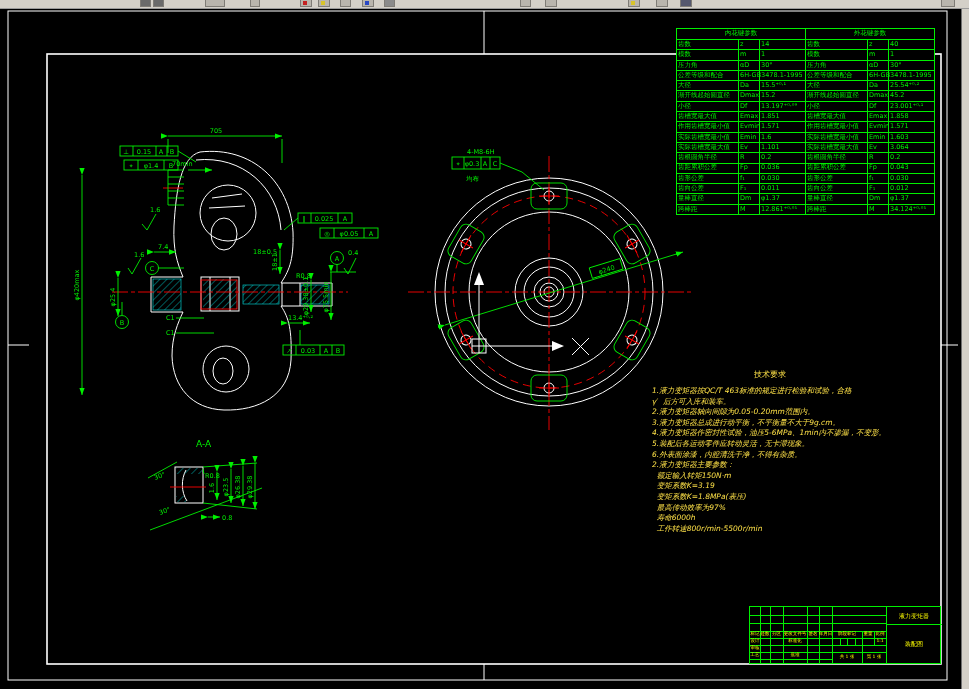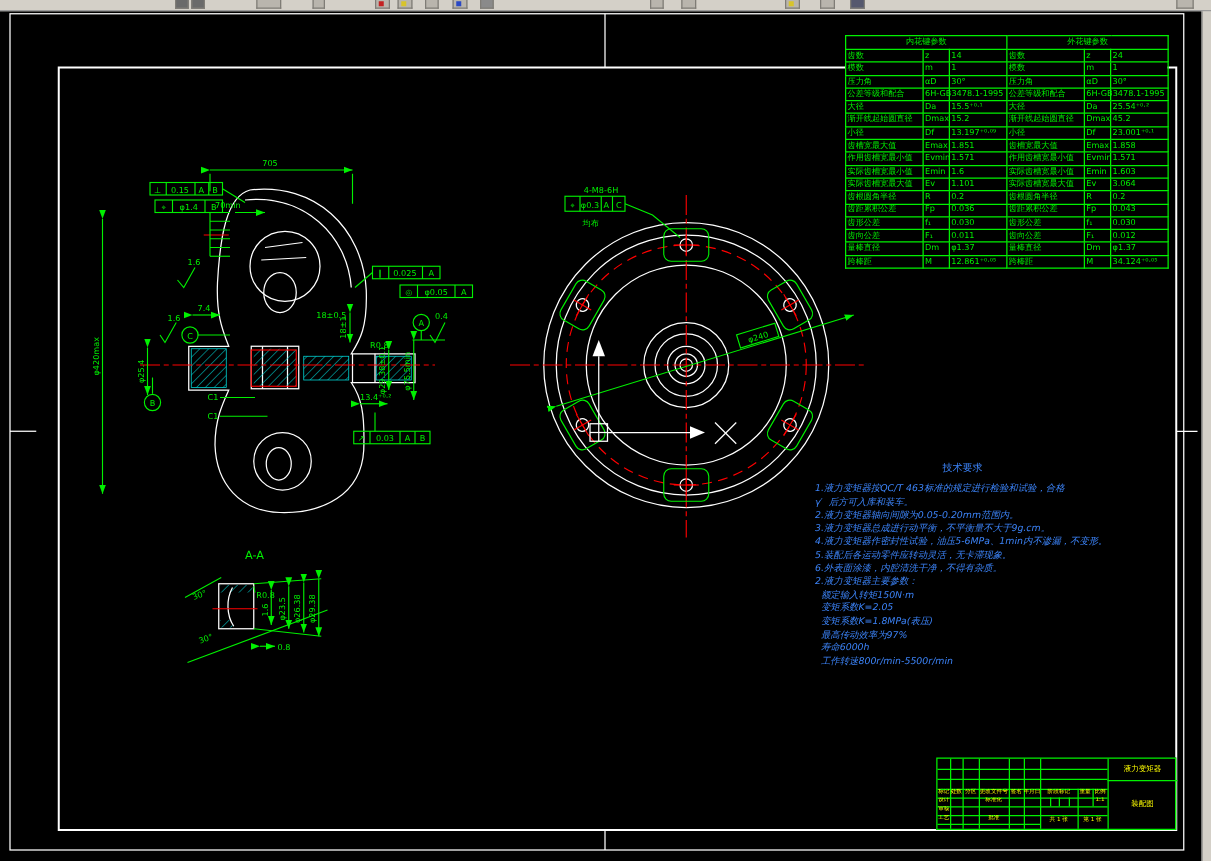--- a/index.html
+++ b/index.html
@@ -19,21 +19,21 @@
   text.gt{fill:#00f000;font-size:6.5px;stroke:none;}
   text.gt9{fill:#00f000;font-size:9px;stroke:none;}
   
   .spline-table{position:absolute;left:676px;top:28px;width:258px;z-index:10;background:#000;}
   .spline-table table{border-collapse:collapse;table-layout:fixed;width:258px;}
   .spline-table th,.spline-table td{border:1px solid #00f000;color:#00f000;font-size:6.5px;line-height:1.15;padding:0 1px;height:9.3px;white-space:nowrap;overflow:hidden;font-weight:normal;}
   .spline-table td.ts{overflow:visible;}
   .spline-table th{text-align:center;height:10px;}
   .spline-table td.tv{overflow:visible;}
   
-  .notes{position:absolute;left:652px;top:369px;width:240px;z-index:10;color:#3b82f6;}
+  .notes{position:absolute;left:652px;top:369px;width:240px;z-index:10;color:#fde047;}
   .notes-title{font-size:8px;margin-left:102px;margin-bottom:6px;}
   .note-line{font-size:7.5px;line-height:10.6px;white-space:pre;overflow:hidden;font-style:italic;}
   
   .title-block{position:absolute;left:749px;top:606px;width:192px;height:58px;border:1px solid #00f000;box-sizing:border-box;z-index:10;background:#000;}
   .tb-line-h{position:absolute;height:1px;background:#00f000;}
   .tb-line-v{position:absolute;width:1px;background:#00f000;}
   .tb-cell{position:absolute;color:#ffff00;font-size:4.5px;line-height:1;overflow:hidden;white-space:nowrap;display:flex;align-items:center;justify-content:center;}
   .tb-big{font-size:6px;}
 </style>
 </head>
@@ -358,21 +358,21 @@
         </tr>
       </thead>
       <tbody>
 
           <tr>
             <td class="tn">齿数</td>
             <td class="ts">z</td>
             <td class="tv">14</td>
             <td class="tn">齿数</td>
             <td class="ts">z</td>
-            <td class="tv">24</td>
+            <td class="tv">40</td>
           </tr>
 
           <tr>
             <td class="tn">模数</td>
             <td class="ts">m</td>
             <td class="tv">1</td>
             <td class="tn">模数</td>
             <td class="ts">m</td>
             <td class="tv">1</td>
           </tr>
@@ -530,21 +530,21 @@
         <div class="note-line">4.液力变矩器作密封性试验，油压5-6MPa、1min内不渗漏，不变形。</div>
 
         <div class="note-line">5.装配后各运动零件应转动灵活，无卡滞现象。</div>
 
         <div class="note-line">6.外表面涂漆，内腔清洗干净，不得有杂质。</div>
 
         <div class="note-line">2.液力变矩器主要参数：</div>
 
         <div class="note-line">  额定输入转矩150N·m</div>
 
-        <div class="note-line">  变矩系数K=2.05</div>
+        <div class="note-line">  变矩系数K=3.19</div>
 
         <div class="note-line">  变矩系数K=1.8MPa(表压)</div>
 
         <div class="note-line">  最高传动效率为97%</div>
 
         <div class="note-line">  寿命6000h</div>
 
         <div class="note-line">  工作转速800r/min-5500r/min</div>
       </div>
   </div>

